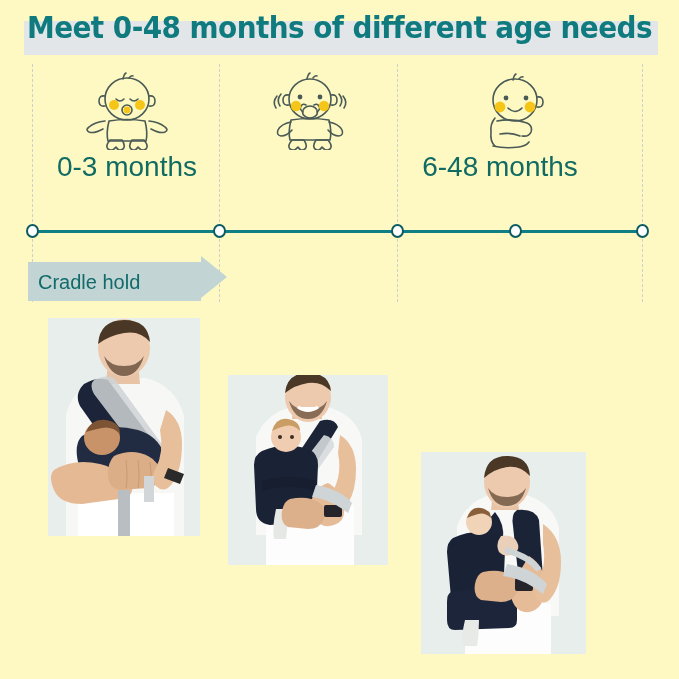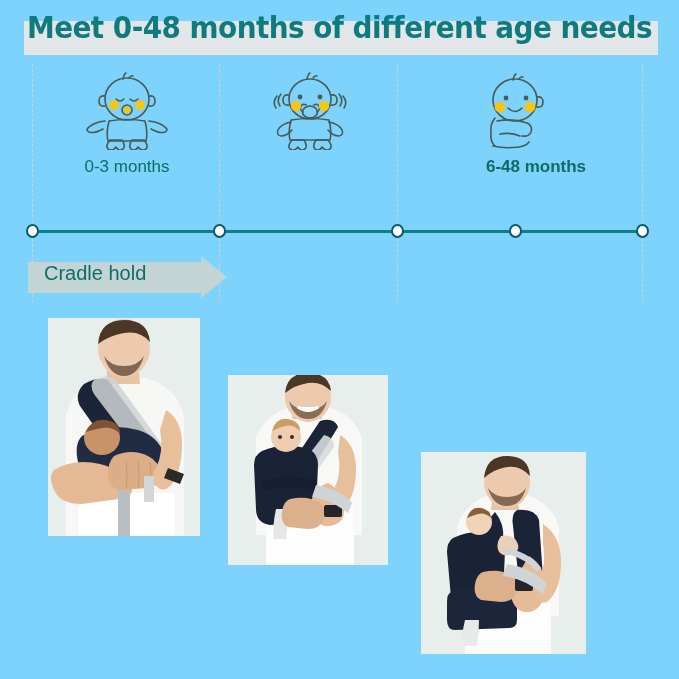--- a/index.html
+++ b/index.html
@@ -11,21 +11,21 @@
     width: 679px; height: 679px;
     position: relative;
     overflow: hidden;
     font-family: "Liberation Sans", sans-serif;
   }
 
   #infographic {
     position: absolute;
     left: 0; top: 0;
     width: 679px; height: 679px;
-    background: #7dd3fc;
+    background: #fef9c3;
   }
 
   
   .title-band {
     position: absolute;
     left: 24px; top: 21px;
     width: 634px; height: 34px;
     background: #e2e6e8;
   }
   .title-text {
@@ -63,21 +63,21 @@
   .baby-cell svg { display:block; margin: 0 auto; }
 
   
   .age-label {
     position: absolute;
     top: 152px;
     width: 200px;
     text-align: center;
     color: #0f6b63;
     font-family: "Liberation Sans", sans-serif;
-    font-size: 17px;
+    font-size: 28px;
     line-height: 30px;
     white-space: nowrap;
   }
 
   
   .timeline-line {
     position: absolute;
     left: 32px; top: 230px;
     width: 611px; height: 2.6px;
     background: #0f7f86;
@@ -87,25 +87,24 @@
     top: 224px;
     width: 13px; height: 14px;
     border: 2.2px solid #0c5b62;
     border-radius: 50%;
     background: #ffffff;
   }
 
   
   .arrow-band {
     position: absolute;
-    height: 31px;
+    height: 39px;
     background: #c3d4d5;
     display: flex;
-    align-items: flex-start;
-    padding-left: 6px;
+    align-items: center;
   }
   .arrow-band .label {
     color: #116b6b;
     font-family: "Liberation Sans", sans-serif;
     font-size: 20px;
     line-height: 22px;
     white-space: nowrap;
     padding-left: 10px;
   }
   .arrow-head {
@@ -209,21 +208,21 @@
       <circle cx="39" cy="26" r="2.4" fill="#4a5a55"></circle>
       <circle cx="59" cy="26" r="2.4" fill="#4a5a55"></circle>
       <circle cx="33" cy="35" r="5.4" fill="#f5c518"></circle>
       <circle cx="63" cy="35" r="5.4" fill="#f5c518"></circle>
       <path d="M41 36 q7 7 14 0" fill="none" stroke="#4a5a55" stroke-width="1.6" stroke-linecap="round"></path>
     </svg>
     </span>
   </div>
 
   <div class="age-label" style="left:27px;">0-3 months</div>
-  <div class="age-label" style="left:436px;font-weight:bold;">6-48 months</div>
+  <div class="age-label" style="left:400px;">6-48 months</div>
 
   <div class="timeline-line"></div>
   <div class="tl-dot" style="left:26px;"></div>
   <div class="tl-dot" style="left:213px;"></div>
   <div class="tl-dot" style="left:391px;"></div>
   <div class="tl-dot" style="left:509px;"></div>
   <div class="tl-dot" style="left:636px;"></div>
 
   <div class="arrow-band" style="left:28px; top:262px; width:173px;">
     <span class="label">Cradle hold</span>

